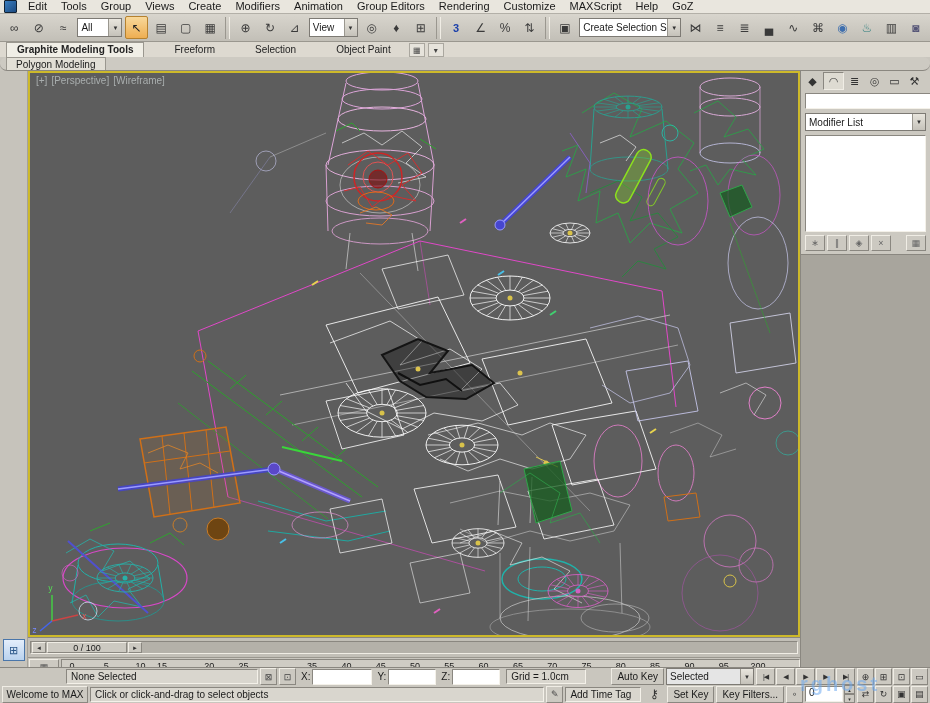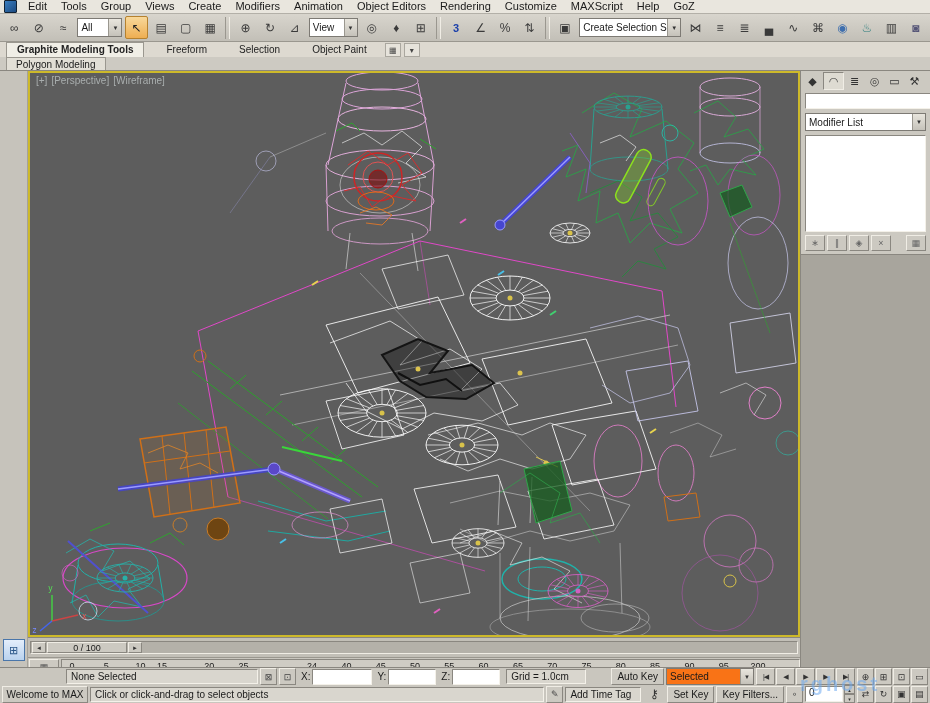--- a/index.html
+++ b/index.html
@@ -16,21 +16,21 @@
   .tsep{width:3px;height:22px;border-left:1px solid #9a978f;border-right:1px solid #f0ede5;margin:0 3px;}
   .tdrop,.tcombo{height:17px;background:#fff;border:1px solid #7d7a74;display:flex;align-items:center;margin:14px 2px;}
   .tdlabel{flex:1;padding:0 3px;font-size:10px;white-space:nowrap;overflow:hidden;}
   .tdarrow{width:12px;align-self:stretch;background:linear-gradient(#e8e5dd,#c5c2ba);border-left:1px solid #9a978f;font-size:6px;display:flex;align-items:center;justify-content:center;color:#333;}
   
   .ribbontabs{position:absolute;top:42px;left:0;width:930px;height:15px;background:#ddd9d0;display:flex;align-items:flex-end;padding-left:6px;box-sizing:border-box;}
   .rtab{padding:1px 10px;font-size:10px;line-height:12px;color:#222;white-space:nowrap;}
   .rtab.active{background:#f0eee6;border:1px solid #9a978f;border-bottom:none;font-weight:bold;}
   .ribbonextra{margin-left:8px;display:flex;align-items:center;gap:3px;}
   .rsmall{width:14px;height:12px;display:flex;align-items:center;justify-content:center;font-size:8px;color:#444;border:1px solid #aaa79f;background:#e6e3db;}
-  .panelrow{position:absolute;top:57px;left:0;width:930px;height:14px;background:#cdcac2;border-bottom:1px solid #8a8780;box-sizing:border-box;}
+  .panelrow{position:absolute;top:57px;left:0;width:930px;height:14px;background:#cdcac2;border-bottom:1px solid #8a8780;box-sizing:border-box;border-radius:7px;}
   .ptab{display:inline-block;margin-left:6px;height:13px;line-height:13px;padding:0 9px;font-size:10px;background:#e2dfd6;border:1px solid #9a978f;border-bottom:none;box-sizing:border-box;}
   
   .leftstrip{position:absolute;top:71px;left:0;width:28px;height:596px;background:#c6c3bb;border-right:1px solid #a5a29a;box-sizing:border-box;display:flex;flex-direction:column;align-items:center;}
   .layouttab{margin-top:auto;margin-bottom:6px;width:20px;height:20px;background:linear-gradient(#e4eefb,#b9d2ee);border:1px solid #4a76aa;color:#2a5688;font-size:11px;display:flex;align-items:center;justify-content:center;}
   .center{position:absolute;top:71px;left:28px;width:772px;height:596px;}
   .viewport{position:relative;width:772px;height:566px;background:#5d5d5d;border:2px solid #cdb92a;box-sizing:border-box;}
   .viewport svg{position:absolute;left:0;top:0;}
   .vplabel{position:absolute;top:2px;left:6px;z-index:5;display:flex;gap:4px;color:#a9aeae;font-size:10px;}
   .vplabel span{cursor:default;}
   .ax{font-family:"DejaVu Sans Mono",monospace;font-size:8px;}
@@ -59,21 +59,21 @@
   .sbtn:last-child{margin-left:auto;}
   .rollout{flex:1;margin-top:2px;background:#a8a59d;border-top:1px solid #8a8780;}
   
   .statusbar{position:absolute;left:0;width:930px;height:18px;background:#c9c6be;display:flex;align-items:center;box-sizing:border-box;padding:0 2px;gap:2px;}
   #status1{top:667px;border-top:1px solid #8a8780;}
   #status2{top:685px;}
   .sunk{background:#d9d6ce;border:1px solid;border-color:#8a8780 #f4f1e9 #f4f1e9 #8a8780;height:13px;line-height:13px;font-size:10px;padding:0 4px;white-space:nowrap;overflow:hidden;}
   .btn{background:#ccc9c1;border:1px solid;border-color:#f0ede5 #8a8780 #8a8780 #f0ede5;height:15px;font-size:10px;display:flex;align-items:center;justify-content:center;padding:0 5px;white-space:nowrap;}
   .mini{width:15px;padding:0;font-size:9px;color:#444;}
   .lbl{font-size:10px;margin-left:3px;}
-  .combo{height:15px;background:#f97316;border:1px solid #7d7a74;display:flex;align-items:center;}
+  .combo{height:15px;background:#e5e5e5;border:1px solid #7d7a74;display:flex;align-items:center;}
   .pbtn{width:17px;height:15px;font-size:7px;letter-spacing:-1px;display:flex;align-items:center;justify-content:center;background:#ccc9c1;border:1px solid;border-color:#f0ede5 #8a8780 #8a8780 #f0ede5;color:#333;}
   .nbtn{width:15px;height:15px;font-size:9px;display:flex;align-items:center;justify-content:center;background:#ccc9c1;border:1px solid;border-color:#f0ede5 #8a8780 #8a8780 #f0ede5;color:#333;}
   .navgrid{display:flex;gap:1px;}
   .spinner{display:flex;align-items:center;}
   .spincol{display:flex;flex-direction:column;margin-left:1px;}
   .spincol span{width:9px;height:7px;font-size:5px;display:flex;align-items:center;justify-content:center;background:#ccc9c1;border:1px solid #8a8780;color:#333;}
   .keyico{width:22px;height:15px;font-size:12px;display:flex;align-items:center;justify-content:center;color:#333;}
   .watermark{position:absolute;left:750px;top:666px;width:180px;height:36px;z-index:60;display:flex;align-items:center;justify-content:center;font-size:20px;font-weight:bold;letter-spacing:3px;color:rgba(110,170,240,0.55);pointer-events:none;}
   .spacer{flex:1;}
 </style>
@@ -85,21 +85,21 @@
   <div class="menubar">
     <div class="appicon"></div>
     <div id="menubar-items" style="display:flex;">
         <span class="menu-item">Edit</span>
         <span class="menu-item">Tools</span>
         <span class="menu-item">Group</span>
         <span class="menu-item">Views</span>
         <span class="menu-item">Create</span>
         <span class="menu-item">Modifiers</span>
         <span class="menu-item">Animation</span>
-        <span class="menu-item">Object Editors</span>
+        <span class="menu-item">Group Editors</span>
         <span class="menu-item">Rendering</span>
         <span class="menu-item">Customize</span>
         <span class="menu-item">MAXScript</span>
         <span class="menu-item">Help</span>
         <span class="menu-item">GoZ</span>
       </div>
   </div>
 
   <div class="toolbar" id="main-toolbar">
       <div class="tbtn">∞</div>
@@ -141,21 +141,21 @@
       <div class="tbtn">▄</div>
       <div class="tbtn">∿</div>
       <div class="tbtn">⌘</div>
       <div class="tbtn" style="color: rgb(63, 111, 174);">◉</div>
       <div class="tbtn" style="color: rgb(44, 125, 125);">♨</div>
       <div class="tbtn">▥</div>
       <div class="tbtn" style="color: rgb(85, 85, 119);">◙</div>
     </div>
 
   <div class="ribbontabs">
-    <div id="ribbon-tabs" style="display:flex;align-items:flex-end;gap:12px;">
+    <div id="ribbon-tabs" style="display:flex;align-items:flex-end;gap:20px;">
         <div class="rtab active">Graphite Modeling Tools</div>
         <div class="rtab">Freeform</div>
         <div class="rtab">Selection</div>
         <div class="rtab">Object Paint</div>
       </div>
     <div class="ribbonextra">
       <div class="rsmall">▦</div>
       <div class="rsmall">▾</div>
     </div>
   </div>
@@ -553,21 +553,21 @@
     <div class="trackbar">
       <div class="mcurve">▦</div>
       <div class="ruler" id="track-ruler">
           <span class="tick" style="left: 10px;">0</span>
           <span class="tick" style="left: 44.3px;">5</span>
           <span class="tick" style="left: 78.6px;">10</span>
           <span class="tick" style="left: 100px;">15</span>
           <span class="tick" style="left: 147.2px;">20</span>
           <span class="tick" style="left: 181.5px;">25</span>
           <span class="tick" style="left: 228px; margin-top: 20px;">30</span>
-          <span class="tick" style="left: 250.1px;">24</span>
+          <span class="tick" style="left: 250.1px;">35</span>
           <span class="tick" style="left: 284.4px;">40</span>
           <span class="tick" style="left: 318.7px;">45</span>
           <span class="tick" style="left: 353px;">50</span>
           <span class="tick" style="left: 387.3px;">55</span>
           <span class="tick" style="left: 421.6px;">60</span>
           <span class="tick" style="left: 455.9px;">65</span>
           <span class="tick" style="left: 490.2px;">70</span>
           <span class="tick" style="left: 524.5px;">75</span>
           <span class="tick" style="left: 558.8px;">80</span>
           <span class="tick" style="left: 593.1px;">85</span>

